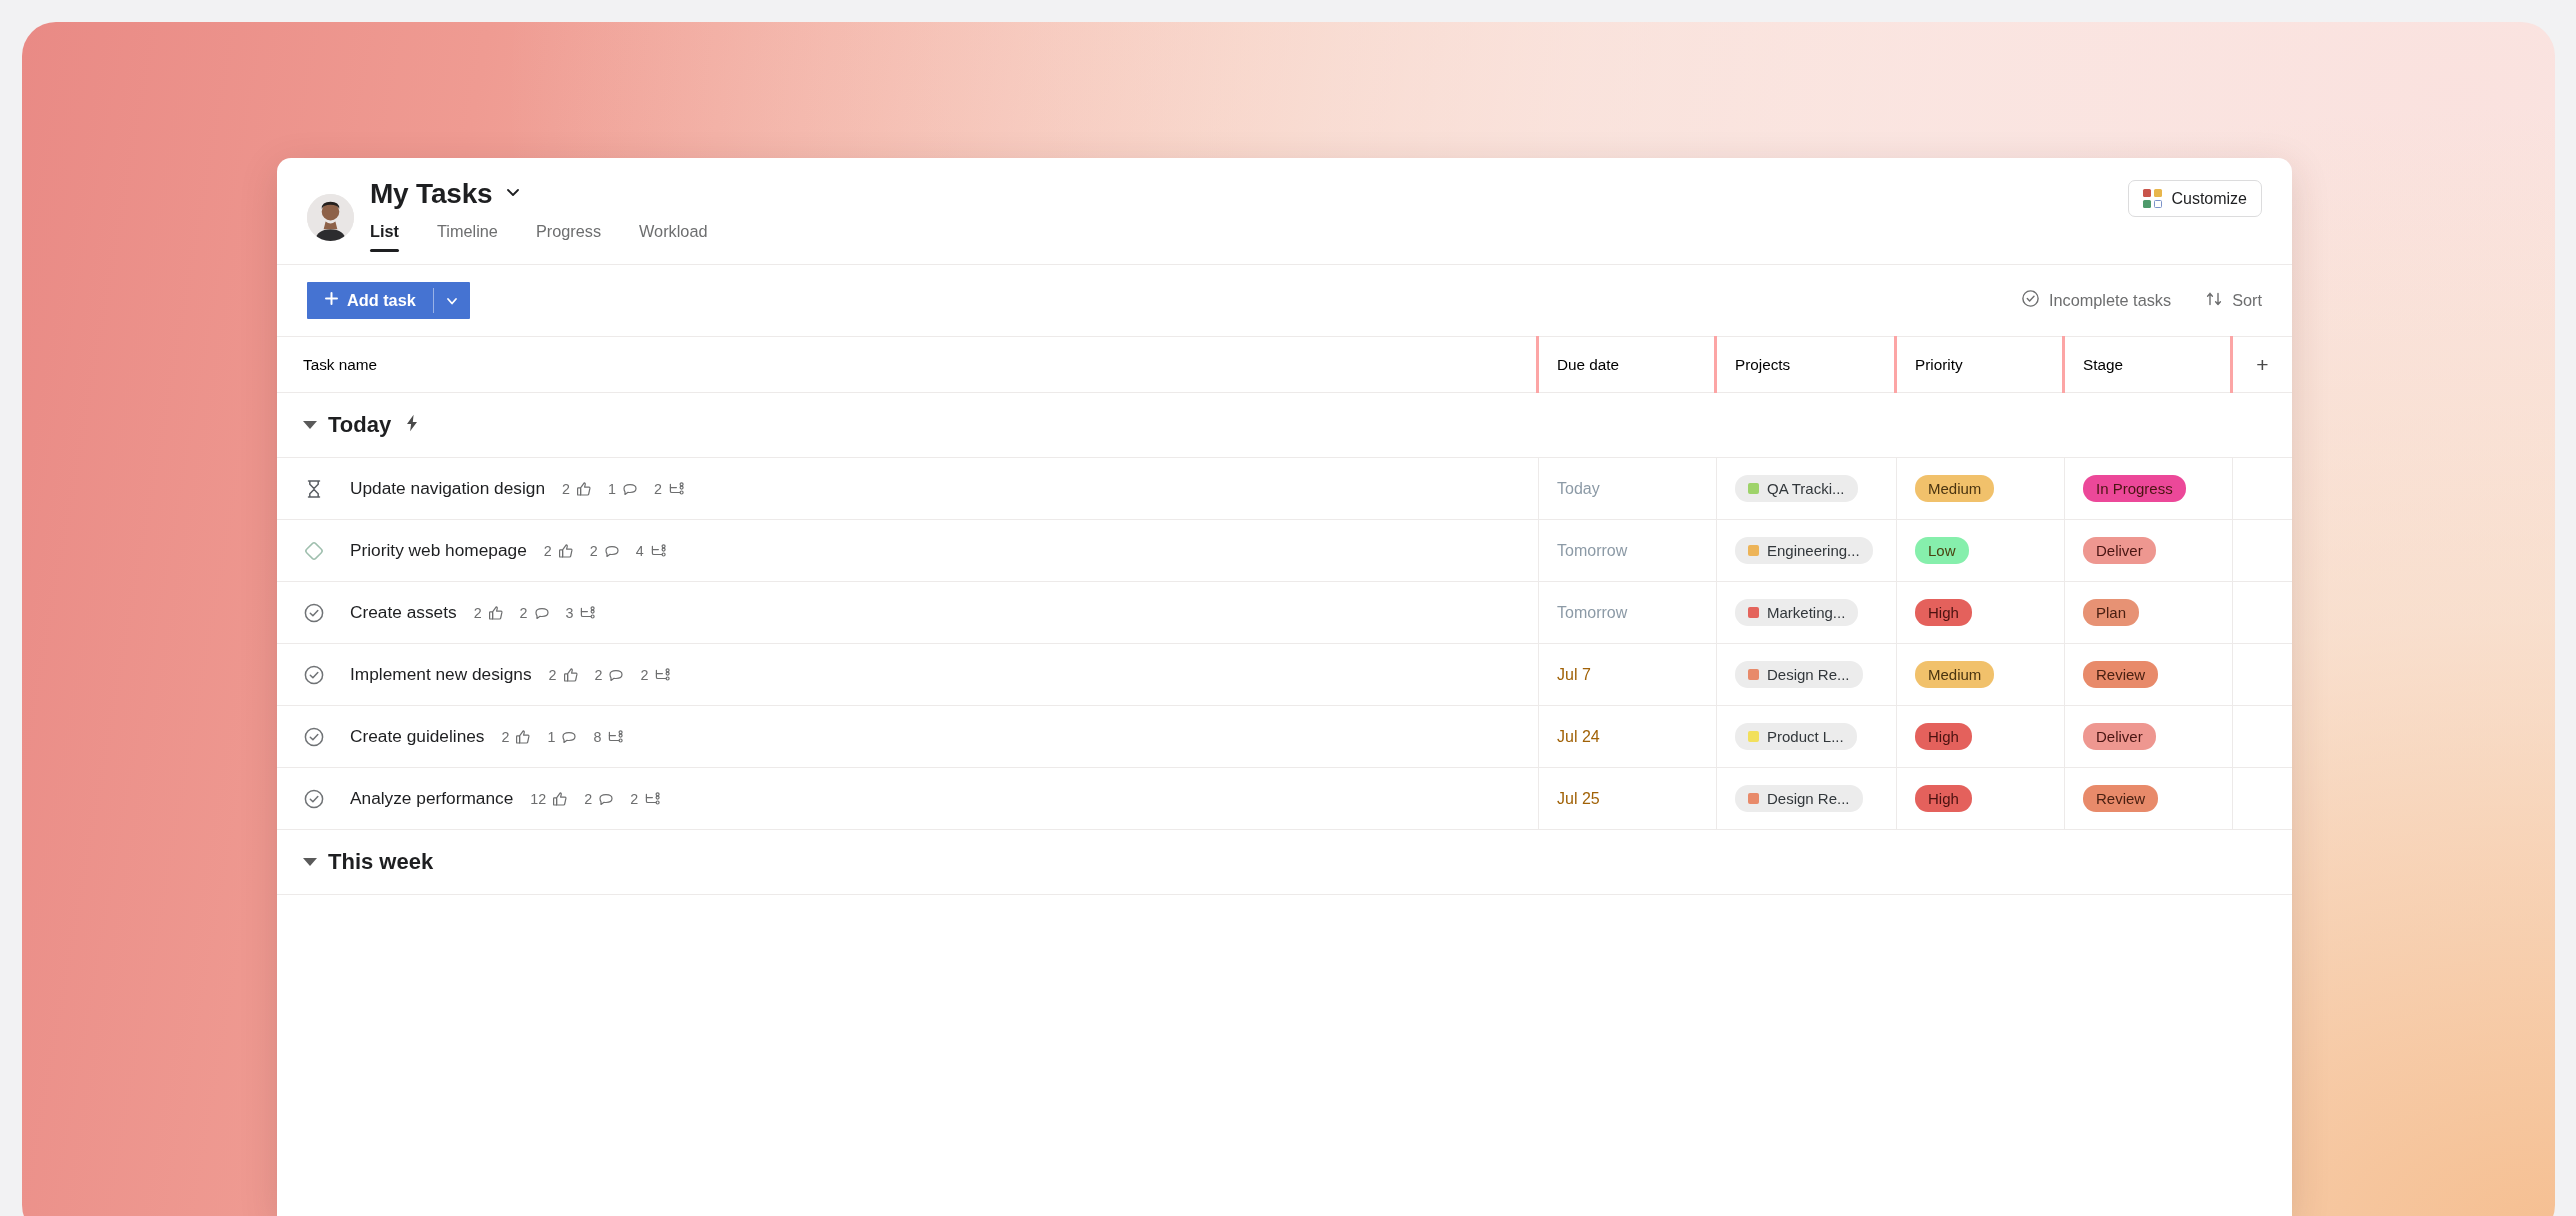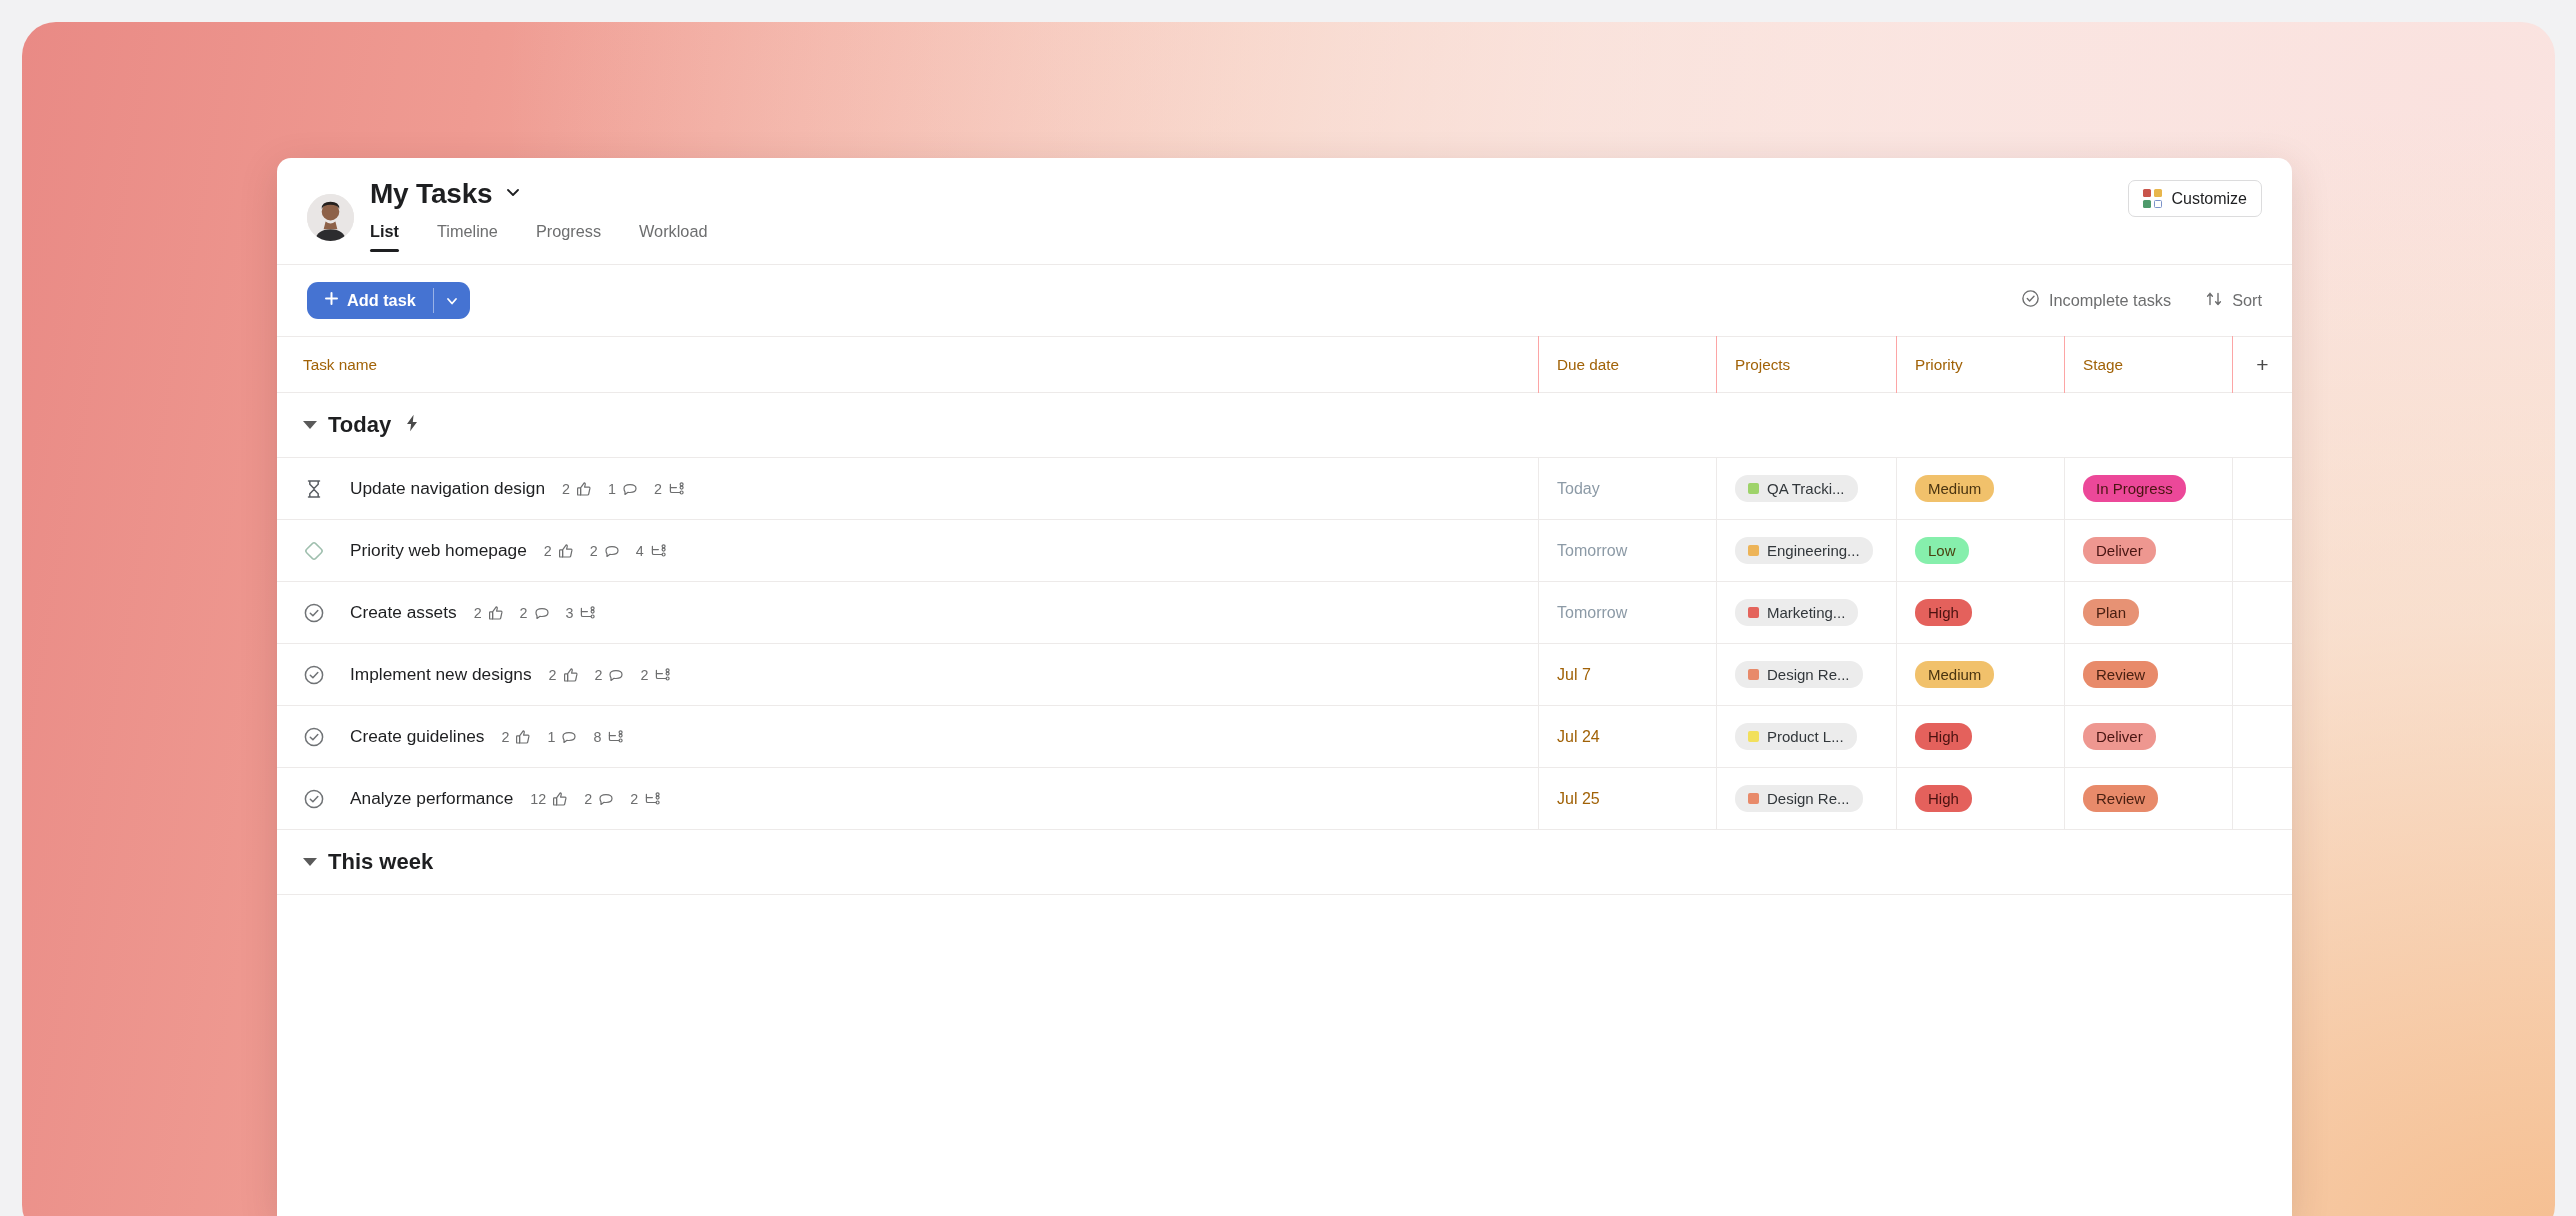--- a/index.html
+++ b/index.html
@@ -88,21 +88,21 @@
     height: 1px; background: #edeae9;
   }
 
   
   .toolbar {
     height: 71px; display: flex; align-items: center;
     padding: 0 30px; position: relative;
   }
   .addtask {
     display: flex; align-items: stretch;
-    background: #4573d2; border-radius: 11px; overflow: hidden;
+    background: #4573d2; border-radius: 1px; overflow: hidden;
     cursor: pointer; color: #fff;
   }
   .addtask .main {
     display: flex; align-items: center; gap: 8px;
     padding: 9px 17px; font-size: 16.3px; font-weight: bold;
   }
   .addtask .split { width: 1px; background: rgba(255,255,255,.45); margin: 6px 0; }
   .addtask .caret { display: flex; align-items: center; padding: 0 11px; }
 
   .toolbar-right {
@@ -113,23 +113,23 @@
     display: flex; align-items: center; gap: 9px;
     font-size: 16.3px; color: #6d6e6f; cursor: pointer;
   }
 
   
   .thead {
     display: flex; border-top: 1px solid #edeae9; border-bottom: 1px solid #edeae9;
     height: 57px; align-items: center; background: #fff;
   }
   .th {
-    font-size: 15.3px; color: #a16207; height: 57px;
+    font-size: 15.3px; color: #000000; height: 57px;
     display: flex; align-items: center; padding: 0 18px;
-    border-right: 1px solid #fca5a5;
+    border-right: 3px solid #fca5a5;
   }
   .th.name { flex: 1; min-width: 0; padding-left: 26px; }
   .th.due   { flex: 0 0 178px; }
   .th.proj  { flex: 0 0 180px; }
   .th.prio  { flex: 0 0 168px; }
   .th.stage { flex: 0 0 168px; }
   .th.plus  { flex: 0 0 59px; justify-content: center; border-right: none;
               color: #4a4a4a; font-size: 21px; }
 
   .section-head {

